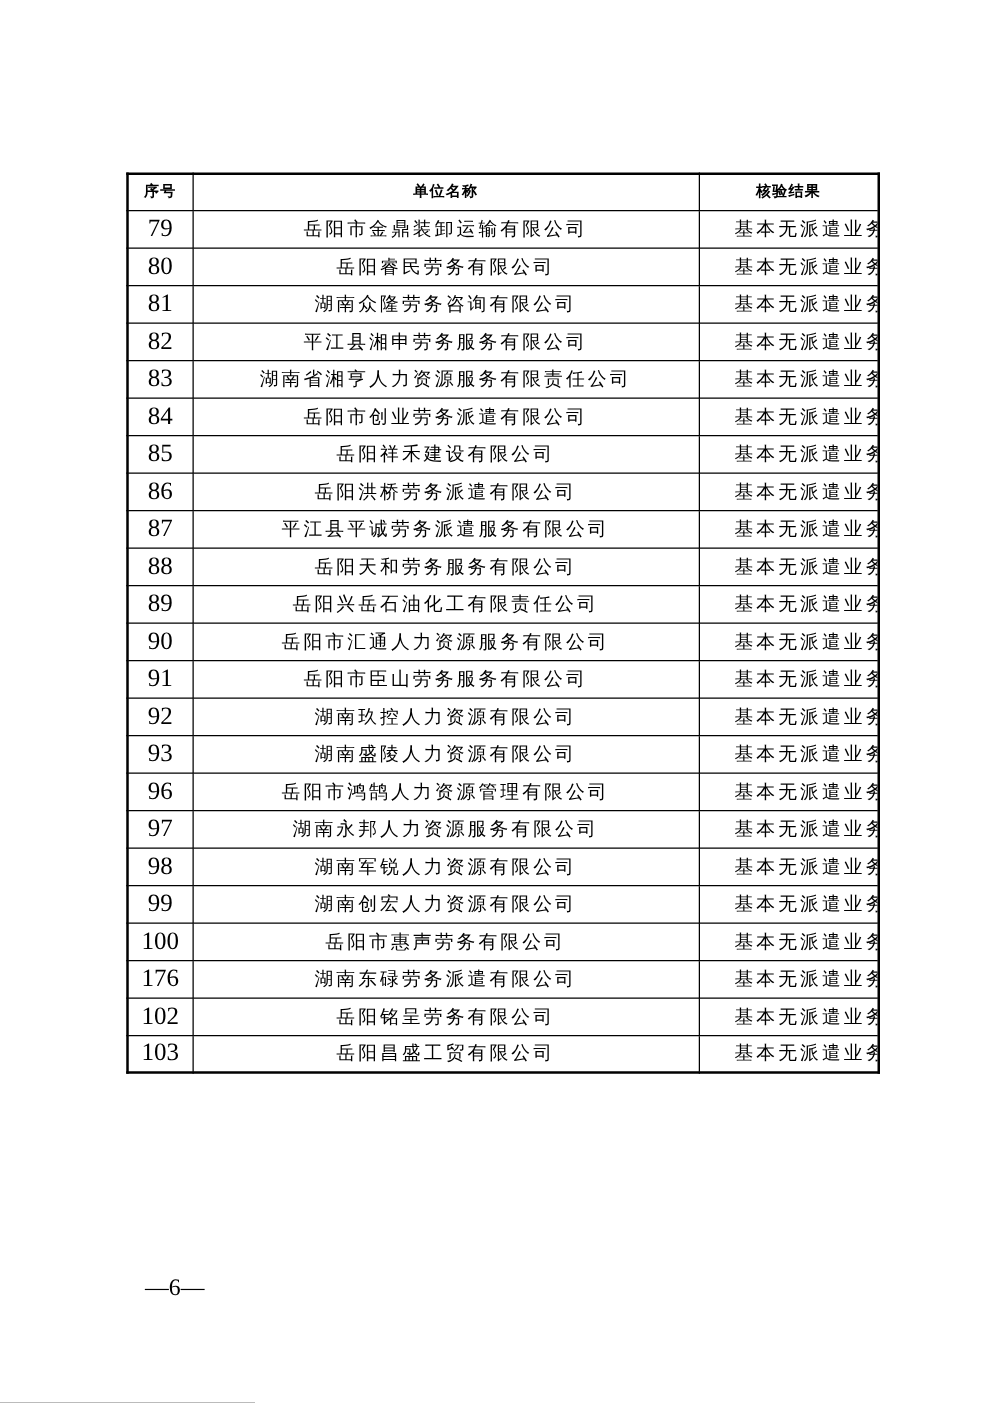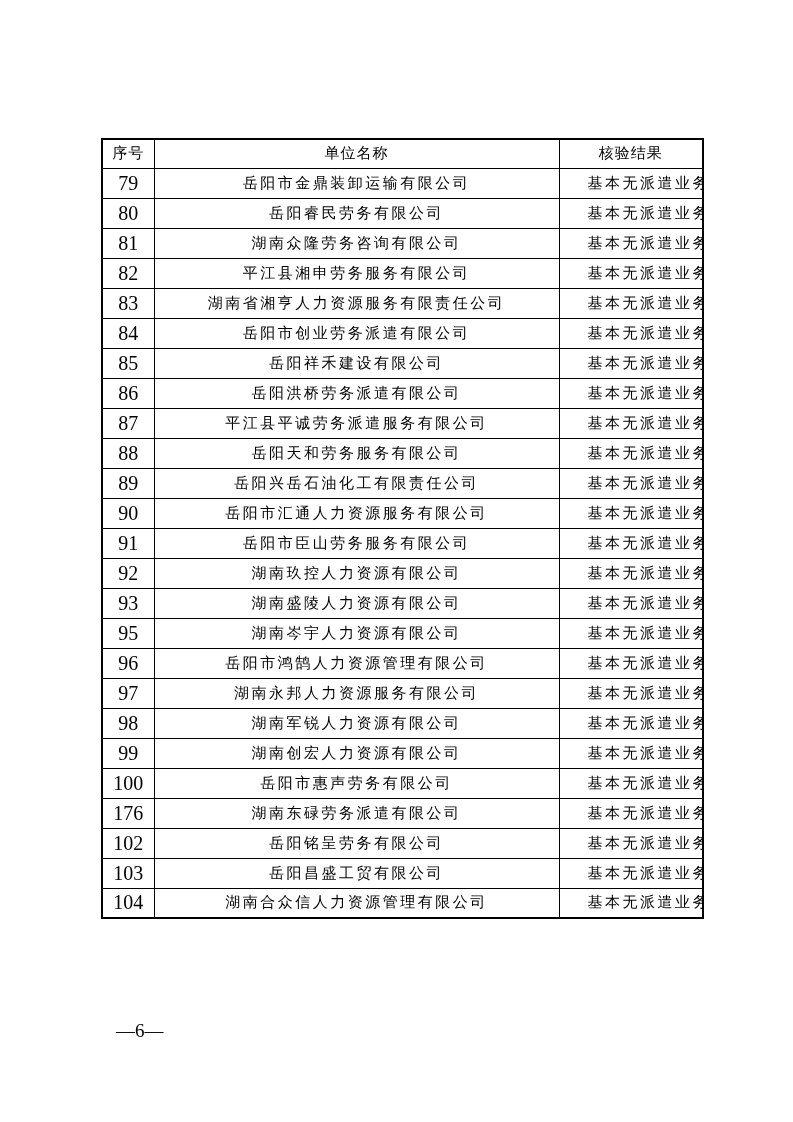--- a/index.html
+++ b/index.html
@@ -28,22 +28,22 @@
     text-align: center;
     vertical-align: middle;
     padding: 0;
     overflow: hidden;
     white-space: nowrap;
   }
   .verify-table thead tr { height: 29px; }
   .verify-table tbody tr { height: 30px; }
   .verify-table th {
     font-family: "Liberation Sans", "DejaVu Sans", sans-serif;
-    font-weight: normal;
-    font-size: 15px;
+    font-weight: bold;
+    font-size: 12px;
     letter-spacing: 1px;
   }
   .col-no { width: 52px; }
   .col-name { width: 405px; }
   .col-result { width: 144px; }
   td.cell-no {
     font-size: 20px;
     font-family: "Liberation Serif", "DejaVu Serif", serif;
     letter-spacing: 0;
   }
@@ -154,25 +154,20 @@
           <td class="cell-no">92</td>
           <td class="cell-name">湖南玖控人力资源有限公司</td>
           <td class="cell-result">基本无派遣业务</td>
         </tr>
         <tr>
           <td class="cell-no">93</td>
           <td class="cell-name">湖南盛陵人力资源有限公司</td>
           <td class="cell-result">基本无派遣业务</td>
         </tr>
         <tr>
-          <td class="cell-no">95</td>
-          <td class="cell-name">湖南岑宇人力资源有限公司</td>
-          <td class="cell-result">基本无派遣业务</td>
-        </tr>
-        <tr>
           <td class="cell-no">96</td>
           <td class="cell-name">岳阳市鸿鹄人力资源管理有限公司</td>
           <td class="cell-result">基本无派遣业务</td>
         </tr>
         <tr>
           <td class="cell-no">97</td>
           <td class="cell-name">湖南永邦人力资源服务有限公司</td>
           <td class="cell-result">基本无派遣业务</td>
         </tr>
         <tr>
@@ -196,24 +191,19 @@
           <td class="cell-result">基本无派遣业务</td>
         </tr>
         <tr>
           <td class="cell-no">102</td>
           <td class="cell-name">岳阳铭呈劳务有限公司</td>
           <td class="cell-result">基本无派遣业务</td>
         </tr>
         <tr>
           <td class="cell-no">103</td>
           <td class="cell-name">岳阳昌盛工贸有限公司</td>
-          <td class="cell-result">基本无派遣业务</td>
-        </tr>
-        <tr>
-          <td class="cell-no">104</td>
-          <td class="cell-name">湖南合众信人力资源管理有限公司</td>
           <td class="cell-result">基本无派遣业务</td>
         </tr>
       </tbody>
   </table>
 
   <div class="page-footer">—6—</div>
 </div>
 
 </body></html>

